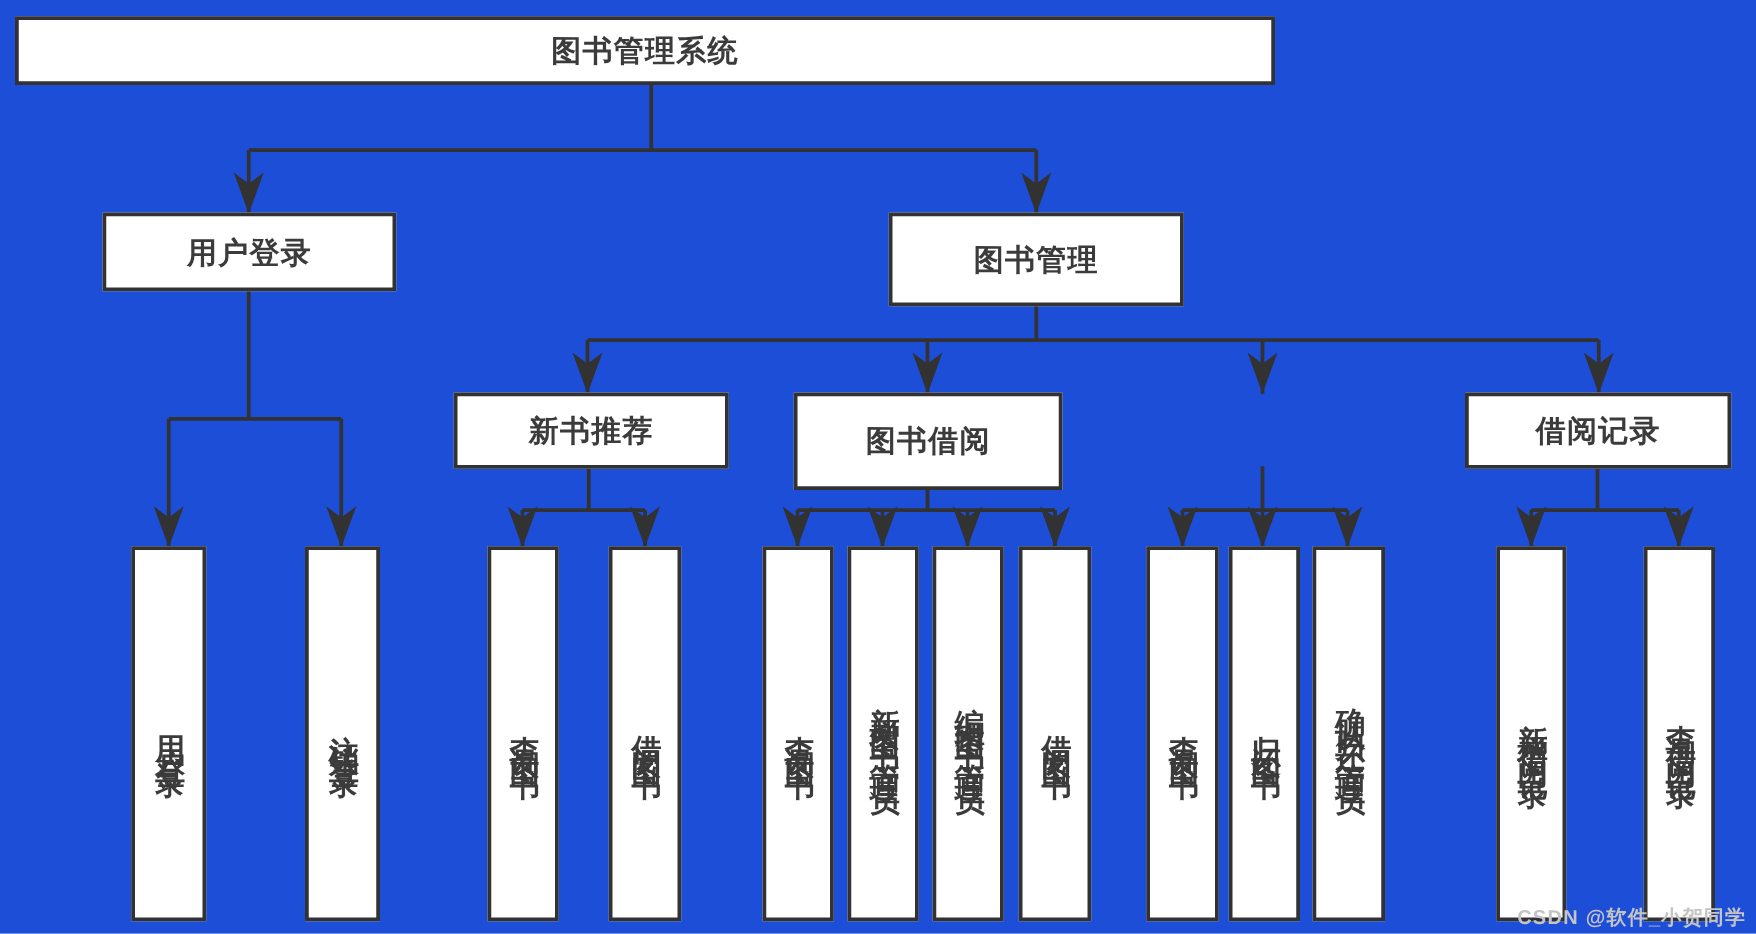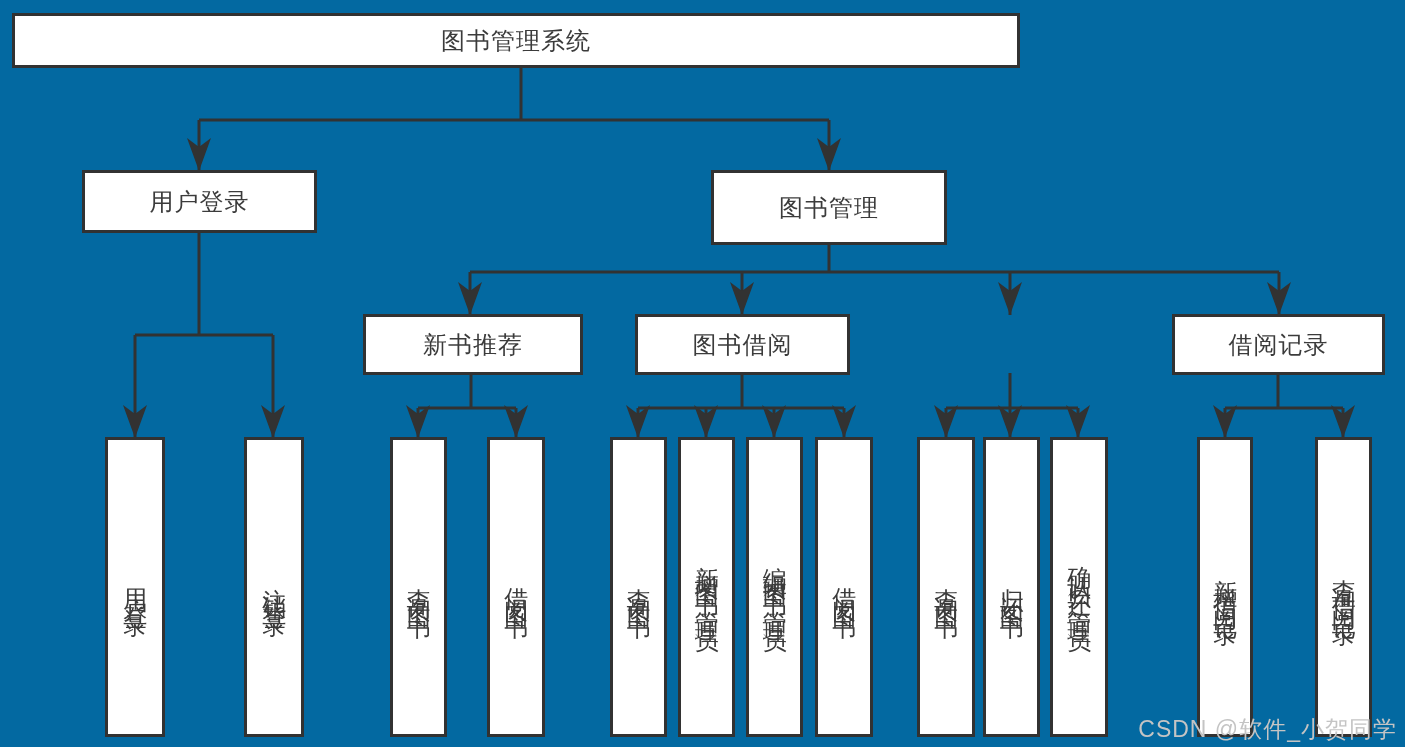--- a/index.html
+++ b/index.html
@@ -1,23 +1,24 @@
 <!DOCTYPE html>
 <html><head>
 <meta charset="utf-8">
 <style>
   html, body { margin: 0; padding: 0; background: #ffffff; }
   .stage {
     position: relative;
     width: 1405px;
     height: 747px;
-    background: #0369a1;
+    background: #1d4ed8;
     font-family: "Liberation Sans", sans-serif;
     color: #3b3b3b;
     overflow: hidden;
+    font-weight: bold;
   }
   .stage svg.connectors {
     position: absolute;
     left: 0; top: 0;
     width: 1405px; height: 747px;
   }
   .box {
     position: absolute;
     box-sizing: border-box;
     border: 3px solid #323232;
@@ -34,21 +35,21 @@
     text-orientation: mixed;
     font-size: 24px;
     letter-spacing: 9px;
     line-height: 1.1;
     white-space: normal;
   }
   .watermark {
     position: absolute;
     right: 8px;
     bottom: 2px;
-    font-size: 23px;
+    font-size: 16px;
     letter-spacing: 1px;
     color: #c4c4c4;
   }
 </style>
 </head>
 <body>
 
 <div class="stage">
 
   <svg class="connectors" viewBox="0 0 1405 747" xmlns="http://www.w3.org/2000/svg">
@@ -93,21 +94,21 @@
       <line x1="1343" y1="408" x2="1343" y2="438" marker-end="url(#arw)"></line>
     </g>
   </svg>
 
   <div class="box" style="left:12px; top:13px; width:1008px; height:55px;">图书管理系统</div>
 
   <div class="box" style="left:82px; top:170px; width:235px; height:63px;">用户登录</div>
   <div class="box" style="left:711px; top:170px; width:236px; height:75px;">图书管理</div>
 
   <div class="box" style="left:363px; top:314px; width:220px; height:61px;">新书推荐</div>
-  <div class="box" style="left:635px; top:314px; width:215px; height:61px;">图书借阅</div>
+  <div class="box" style="left:635px; top:314px; width:215px; height:78px;">图书借阅</div>
   <div class="box" style="left:1172px; top:314px; width:213px; height:61px;">借阅记录</div>
 
   <div class="box vbox" style="left:105px; top:437px; width:60px; height:300px;">用户登录</div>
   <div class="box vbox" style="left:244px; top:437px; width:60px; height:300px;">注销登录</div>
 
   <div class="box vbox" style="left:390px; top:437px; width:57px; height:300px;">查询图书</div>
   <div class="box vbox" style="left:487px; top:437px; width:58px; height:300px;">借阅图书</div>
 
   <div class="box vbox" style="left:610px; top:437px; width:57px; height:300px;">查询图书</div>
   <div class="box vbox" style="left:678px; top:437px; width:57px; height:300px;">新增图书（管理员）</div>

